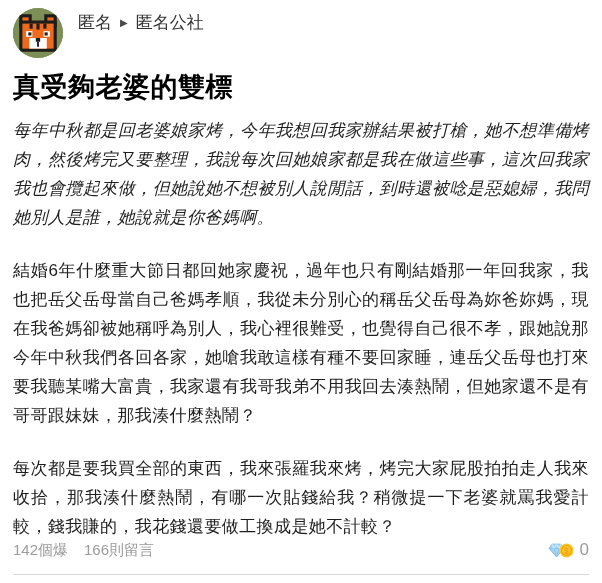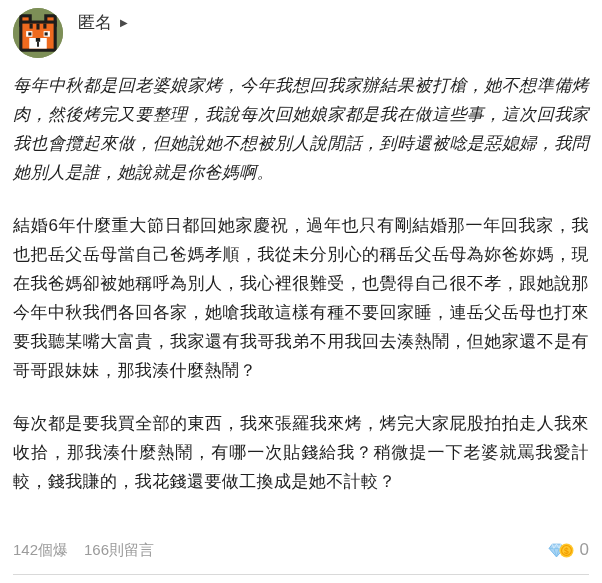--- a/index.html
+++ b/index.html
@@ -81,24 +81,26 @@
 
         <rect x="5.2" y="9.6" width="5.6" height="3.4" fill="#ffffff"></rect>
         <rect x="7.3" y="9.6" width="1.4" height="1.2" fill="#1d1d1b"></rect>
         <rect x="7.7" y="10.8" width="0.6" height="1.6" fill="#1d1d1b"></rect>
       </svg>
     </div>
     <div class="header-info">
       <div class="name-row">
         <span class="author-name">匿名</span>
         <span class="sep-arrow">▶</span>
+        <span class="board-name">匿名公社</span>
       </div>
     </div>
   </div>
 
+  <h1 class="post-title">真受夠老婆的雙標</h1>
 
   <p class="body-paragraph">每年中秋都是回老婆娘家烤，今年我想回我家辦結果被打槍，她不想準備烤肉，然後烤完又要整理，我說每次回她娘家都是我在做這些事，這次回我家我也會攬起來做，但她說她不想被別人說閒話，到時還被唸是惡媳婦，我問她別人是誰，她說就是你爸媽啊。</p>
   <p class="body-paragraph">結婚6年什麼重大節日都回她家慶祝，過年也只有剛結婚那一年回我家，我也把岳父岳母當自己爸媽孝順，我從未分別心的稱岳父岳母為妳爸妳媽，現在我爸媽卻被她稱呼為別人，我心裡很難受，也覺得自己很不孝，跟她說那今年中秋我們各回各家，她嗆我敢這樣有種不要回家睡，連岳父岳母也打來要我聽某嘴大富貴，我家還有我哥我弟不用我回去湊熱鬧，但她家還不是有哥哥跟妹妹，那我湊什麼熱鬧？</p>
   <p class="body-paragraph">每次都是要我買全部的東西，我來張羅我來烤，烤完大家屁股拍拍走人我來收拾，那我湊什麼熱鬧，有哪一次貼錢給我？稍微提一下老婆就罵我愛計較，錢我賺的，我花錢還要做工換成是她不計較？</p>
 
   <div class="footer">
     <div class="footer-left">
       <span class="stat">142個爆</span>
       <span class="stat">166則留言</span>
     </div>

